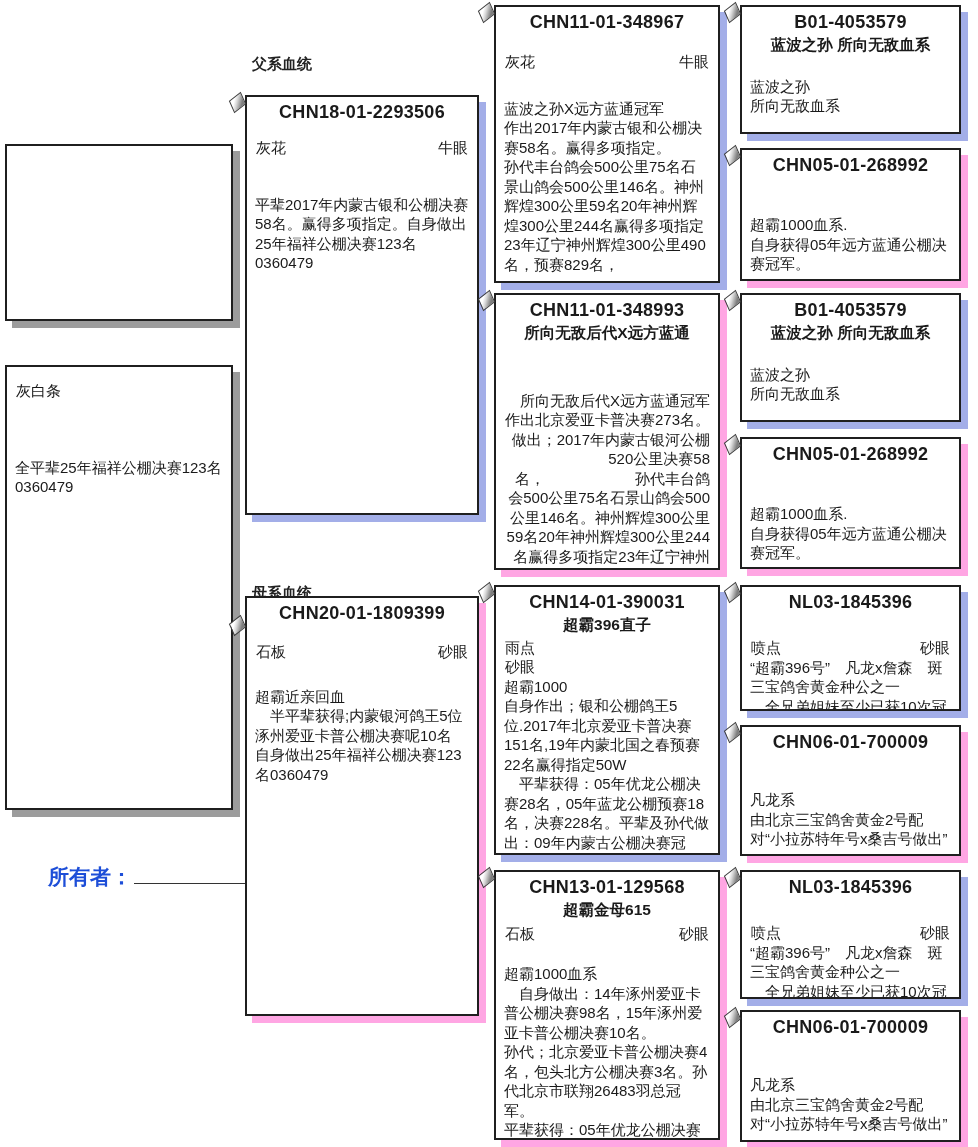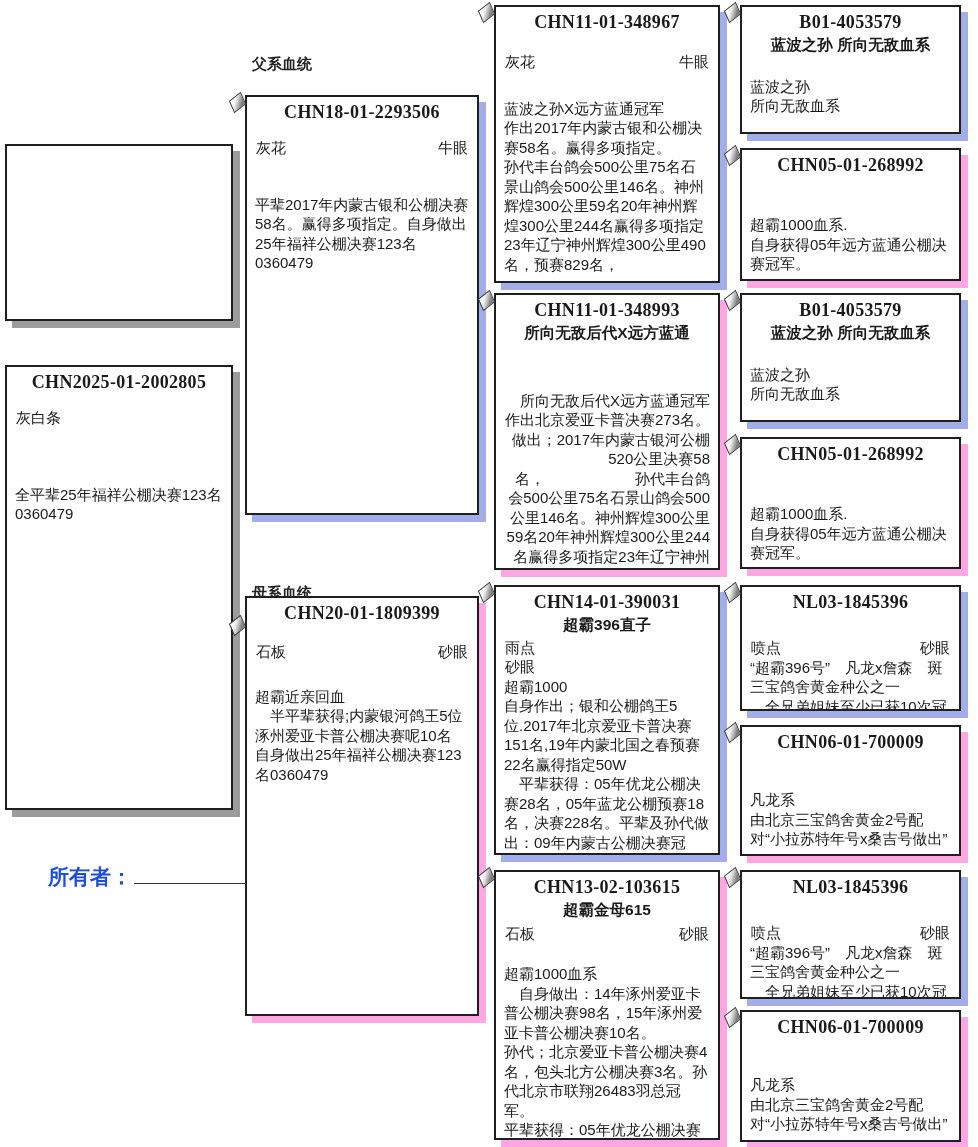--- a/index.html
+++ b/index.html
@@ -10,21 +10,21 @@
   .pbox {
     position:absolute; background:#ffffff; border:2px solid #1f1f1f;
     box-sizing:border-box; overflow:hidden;
     font-size:15px; line-height:1.3;
   }
   .shadow-blue { box-shadow:7px 7px 0 #a3aee8; }
   .shadow-pink { box-shadow:7px 7px 0 #ffa6e3; }
   .shadow-gray { box-shadow:7px 7px 0 #9c9c9c; }
   .ptitle {
     font-weight:bold; font-size:18px; text-align:center;
-    margin-top:4px; letter-spacing:0.3px; white-space:nowrap;font-family:Liberation Serif, serif;
+    margin-top:4px; letter-spacing:0.3px; white-space:nowrap;
   }
   .psub { font-weight:bold; font-size:15.5px; text-align:center; margin-top:1px; }
   .traits { display:flex; justify-content:space-between; padding:0 9px; }
   .pbody { padding:0 8px; white-space:pre-line; }
   
   .b-main .traits   { margin-top:14px; }
   .b-main .pbody    { margin-top:57px; }
   .b-sire .traits   { margin-top:14px; }
   .b-sire .pbody    { margin-top:37px; }
   .b-dam .traits    { margin-top:17px; }
@@ -61,21 +61,20 @@
 <body>
 
 <div class="canvas">
 
   <div class="branch-label" style="left:252px; top:55px;">父系血统</div>
   <div class="branch-label" style="left:252px; top:584px;">母系血统</div>
 
   <div class="pbox shadow-gray" style="left:5px; top:144px; width:228px; height:177px;"></div>
 
   <div class="pbox shadow-gray b-main" style="left:5px; top:365px; width:228px; height:445px;">
-    <div class="ptitle">CHN2025-01-2002805</div>
     <div class="traits">
       <span>灰白条</span>
       <span></span>
     </div>
     <div class="pbody">全平辈25年福祥公棚决赛123名0360479</div>
   </div>
 
   <div class="owner-line" style="left:48px; top:863px;">
     <span>所有者：</span><span class="owner-underline"></span>
   </div>
@@ -131,21 +130,21 @@
       <span>雨点</span>
       <span>砂眼</span>
     </div>
     <div class="pbody">超霸1000
 自身作出；银和公棚鸽王5位.2017年北京爱亚卡普决赛151名,19年内蒙北国之春预赛22名赢得指定50W
 　平辈获得：05年优龙公棚决赛28名，05年蓝龙公棚预赛18名，决赛228名。平辈及孙代做出：09年内蒙古公棚决赛冠军，12年爱亚卡普公棚决赛9</div>
   </div>
 
   <span class="clip" style="left:479px; top:871px;"></span>
   <div class="pbox shadow-pink b-103615" style="left:494px; top:870px; width:226px; height:270px;">
-    <div class="ptitle">CHN13-02-103615</div>
+    <div class="ptitle">CHN13-01-129568</div>
     <div class="psub">超霸金母615</div>
     <div class="traits">
       <span>石板</span>
       <span>砂眼</span>
     </div>
     <div class="pbody">超霸1000血系
 　自身做出：14年涿州爱亚卡普公棚决赛98名，15年涿州爱亚卡普公棚决赛10名。
 孙代；北京爱亚卡普公棚决赛4名，包头北方公棚决赛3名。孙代北京市联翔26483羽总冠军。
 平辈获得：05年优龙公棚决赛</div>
   </div>

